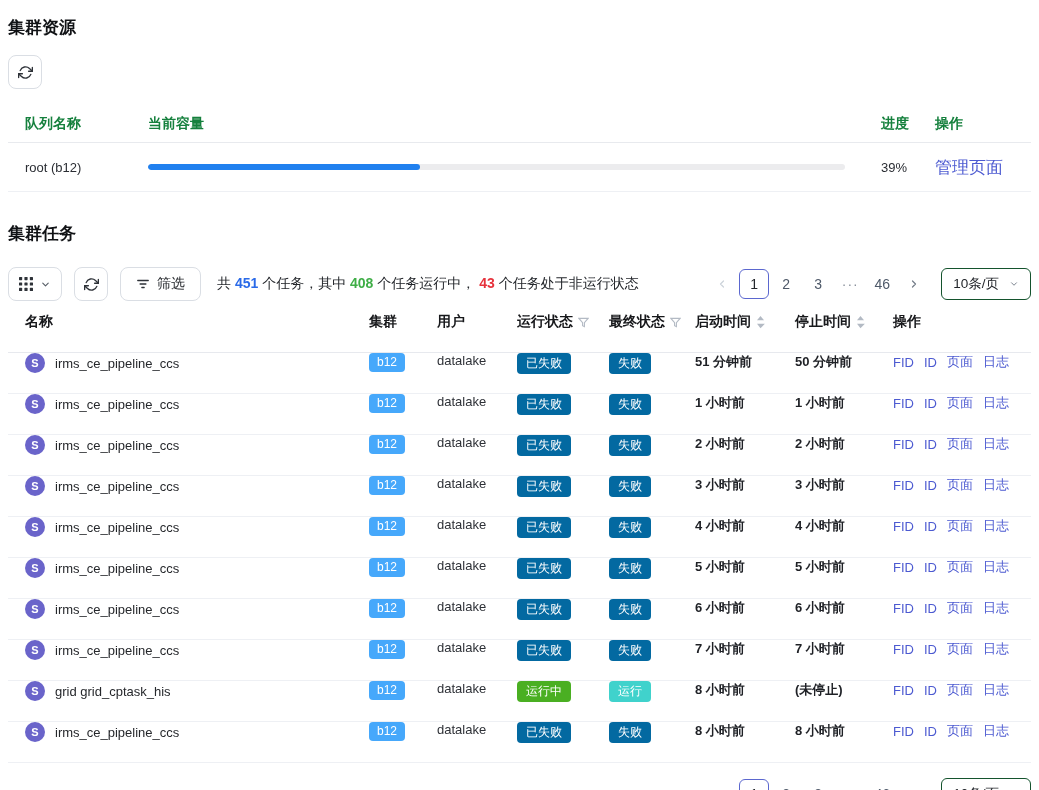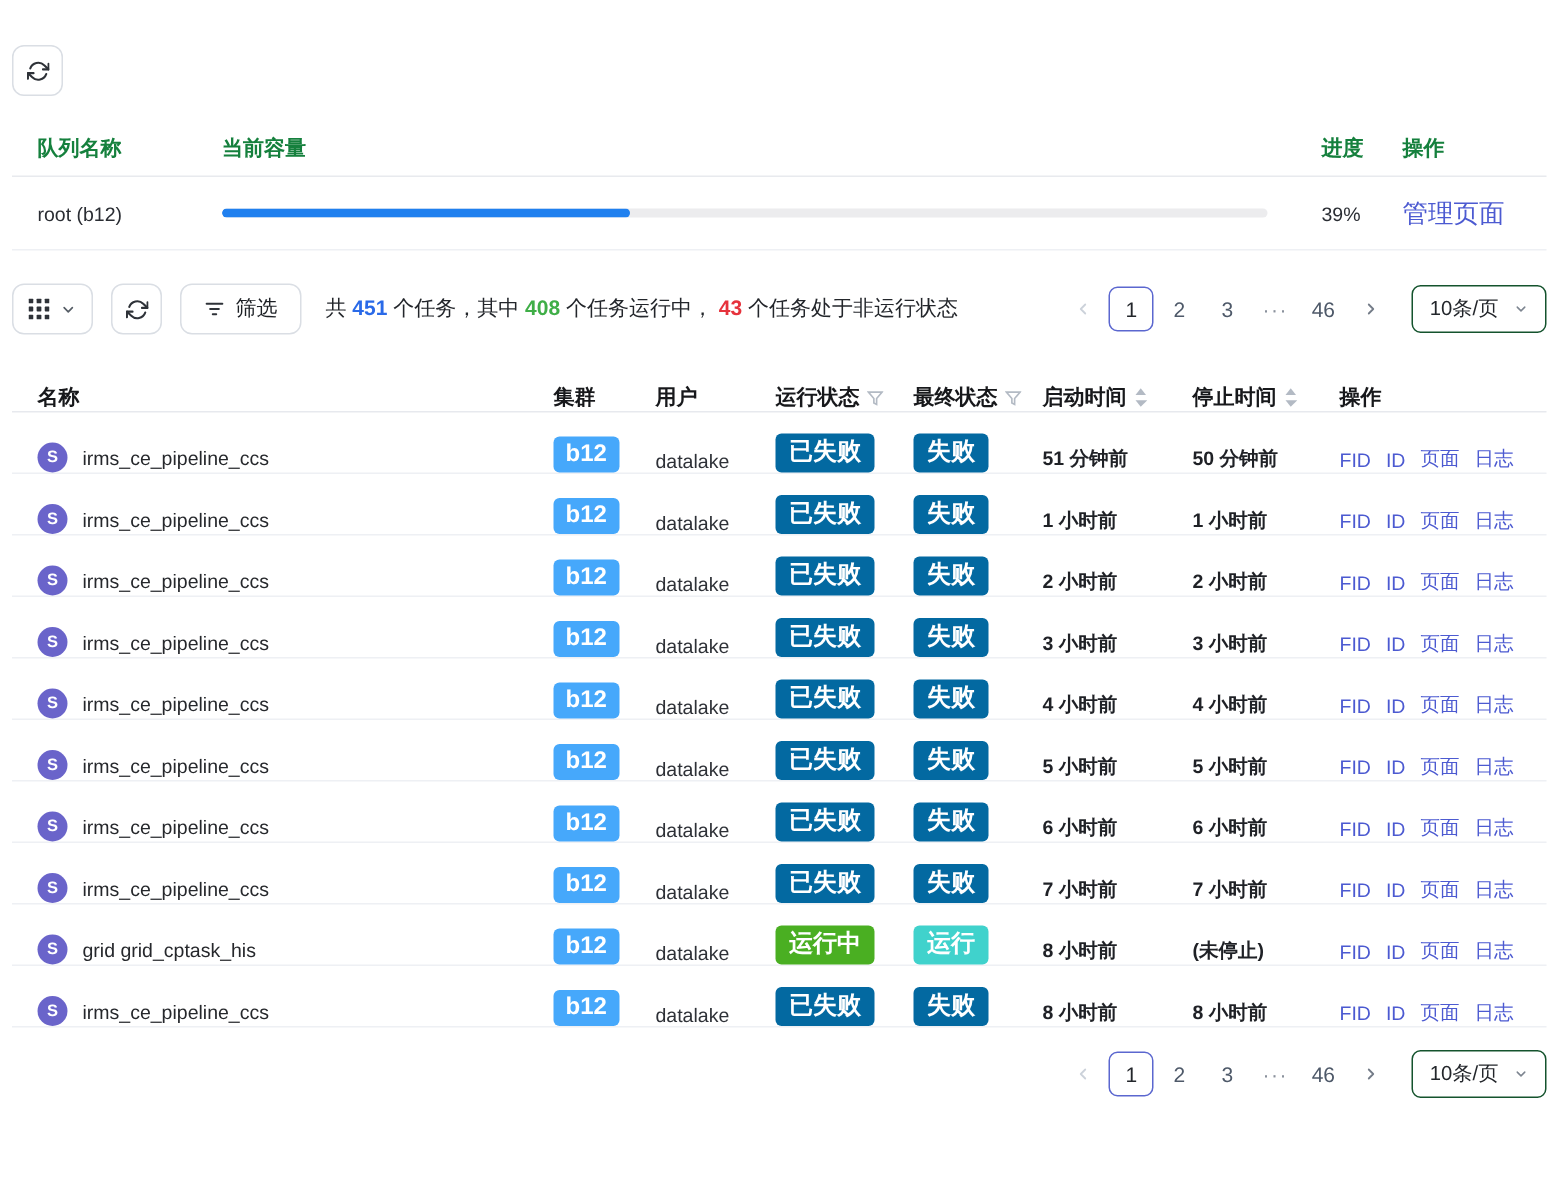--- a/index.html
+++ b/index.html
@@ -61,21 +61,21 @@
   .pg-arrow.disabled { color: #ccd2da; cursor: default; }
   .pg-ellipsis { color: #8a919c; cursor: default; letter-spacing: 1px; }
   .page-size {
     height: 32px; border: 1px solid #14532d; border-radius: 6px; background: #fff;
     display: inline-flex; align-items: center; gap: 10px; padding: 0 11px;
     font-size: 13.5px; color: #23262b; cursor: pointer; white-space: nowrap;
   }
 
   
   .task-table { margin-top: 12px; }
-  .t-header, .t-row { display: flex; align-items: flex-end; padding: 0 16px 0 17px; }
+  .t-header, .t-row { display: flex; align-items: flex-start; padding: 0 16px 0 17px; }
   .t-header { height: 40px; border-bottom: 1px solid #e7e9ee; font-weight: 700; font-size: 14px; color:#17181b; }
   .t-row { height: 41px; border-bottom: 1px solid #eef0f4; }
   .t-cell { display: flex; align-items: center; }
   .c-name { flex: 1; min-width: 300px; gap: 10px; }
   .c-cluster { width: 68px; flex: none; }
   .c-user { width: 80px; flex: none; font-size: 13px; color:#2e3137; }
   .c-run { width: 92px; flex: none; }
   .c-final { width: 86px; flex: none; }
   .c-start { width: 100px; flex: none; }
   .c-stop { width: 98px; flex: none; }
@@ -84,37 +84,38 @@
   .head-icon { display: inline-flex; align-items: center; color: #b3bac4; cursor: pointer; }
 
   .avatar {
     width: 20px; height: 20px; border-radius: 50%; background: #6a64ca; color: #fff;
     font-size: 11px; font-weight: 700; display: inline-flex; align-items: center; justify-content: center;
     flex: none;
   }
   .task-name { font-size: 13px; color: #26282c; }
   .badge {
     display: inline-block; padding: 3px 9px; border-radius: 4px;
-    font-size: 16px; line-height: 1.25; color: #fff; white-space: nowrap; font-weight: bold;
+    font-size: 12px; line-height: 1.25; color: #fff; white-space: nowrap;
   }
   .badge-cluster { background: #46a8fb; padding: 2px 8px; }
   .badge-failed { background: #0369a1; }
   .badge-running { background: #4aaf22; }
   .badge-run { background: #40d2cc; }
   .time { font-size: 13px; font-weight: 700; color: #1f2126; }
   .op-link { color: #4c5ad1; font-size: 13px; text-decoration: none; cursor: pointer; }
 
   .bottom-bar { display: flex; align-items: center; justify-content: flex-end; gap: 12px; margin-top: 15px; }
   .bottom-bar .pager { margin-left: 0; }
 </style>
 </head>
 <body>
 
 <div class="page">
 
+  <div class="section-title mt-res-title">集群资源</div>
 
   <div class="tool-row-1">
     <button class="icon-btn">
       <span class="head-icon" style="color:#2e3238">
         <svg width="15" height="15" viewBox="0 0 24 24" fill="none" stroke="currentColor" stroke-width="2.2" stroke-linecap="round" stroke-linejoin="round">
             <polyline points="23 4 23 10 17 10"></polyline>
             <polyline points="1 20 1 14 7 14"></polyline>
             <path d="M3.51 9a9 9 0 0 1 14.85-3.36L23 10M1 14l4.64 4.36A9 9 0 0 0 20.49 15"></path>
           </svg>
       </span>
@@ -133,20 +134,21 @@
       <div class="res-col-capacity">
         <div class="progress-track">
           <div class="progress-fill" style="width: 39%;"></div>
         </div>
       </div>
       <div class="res-col-progress">39%</div>
       <div class="res-col-action"><a class="link">管理页面</a></div>
     </div>
   </div>
 
+  <div class="section-title tasks-title">集群任务</div>
 
   <div class="toolbar">
     <button class="grid-btn">
       <span class="head-icon" style="color:#2e3238">
         <svg width="14" height="14" viewBox="0 0 15 15" fill="currentColor">
             <rect x="0" y="0" width="3.4" height="3.4" rx="0.6"></rect>
             <rect x="5.8" y="0" width="3.4" height="3.4" rx="0.6"></rect>
             <rect x="11.6" y="0" width="3.4" height="3.4" rx="0.6"></rect>
             <rect x="0" y="5.8" width="3.4" height="3.4" rx="0.6"></rect>
             <rect x="5.8" y="5.8" width="3.4" height="3.4" rx="0.6"></rect>

